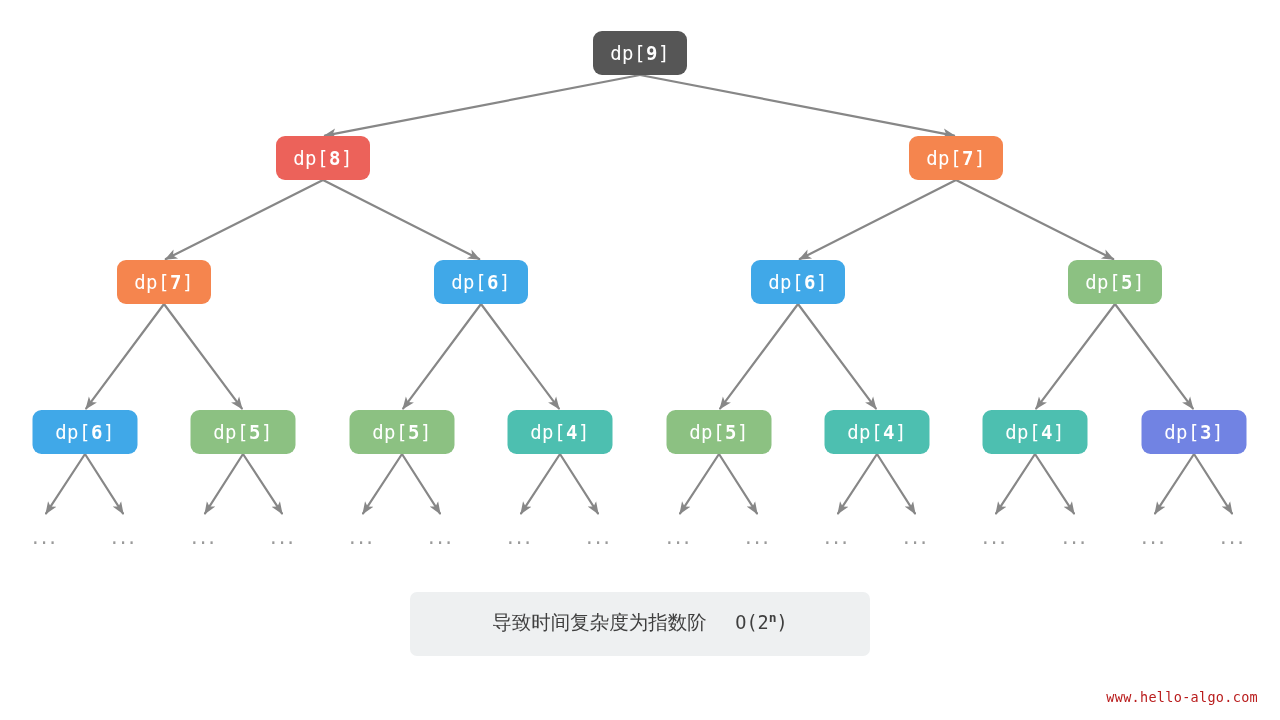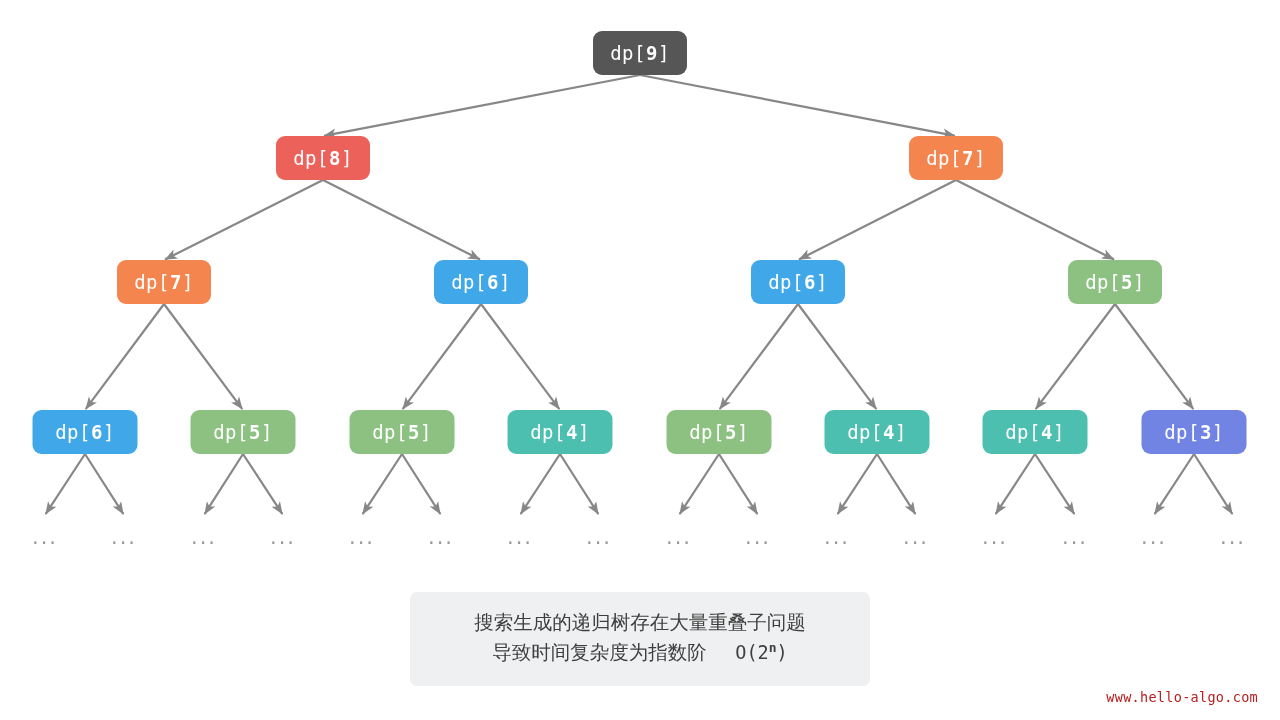--- a/index.html
+++ b/index.html
@@ -231,21 +231,20 @@
       <div class="ellipsis" style="left: 758px; top: 537px;">...</div>
       <div class="ellipsis" style="left: 837px; top: 537px;">...</div>
       <div class="ellipsis" style="left: 916px; top: 537px;">...</div>
       <div class="ellipsis" style="left: 995px; top: 537px;">...</div>
       <div class="ellipsis" style="left: 1075px; top: 537px;">...</div>
       <div class="ellipsis" style="left: 1154px; top: 537px;">...</div>
       <div class="ellipsis" style="left: 1233px; top: 537px;">...</div>
     </div>
 
   <div id="caption">
-    <span class="cap-line">搜索生成的递归树存在大量重叠子问题</span>
     <span class="cap-line">
       <span>导致时间复杂度为指数阶</span>
       <span class="mono">&nbsp;&nbsp;<span>O(2</span><span class="sup">n</span><span>)</span></span>
     </span>
   </div>
 
   <div id="watermark">www.hello-algo.com</div>
 
 </div>
 

